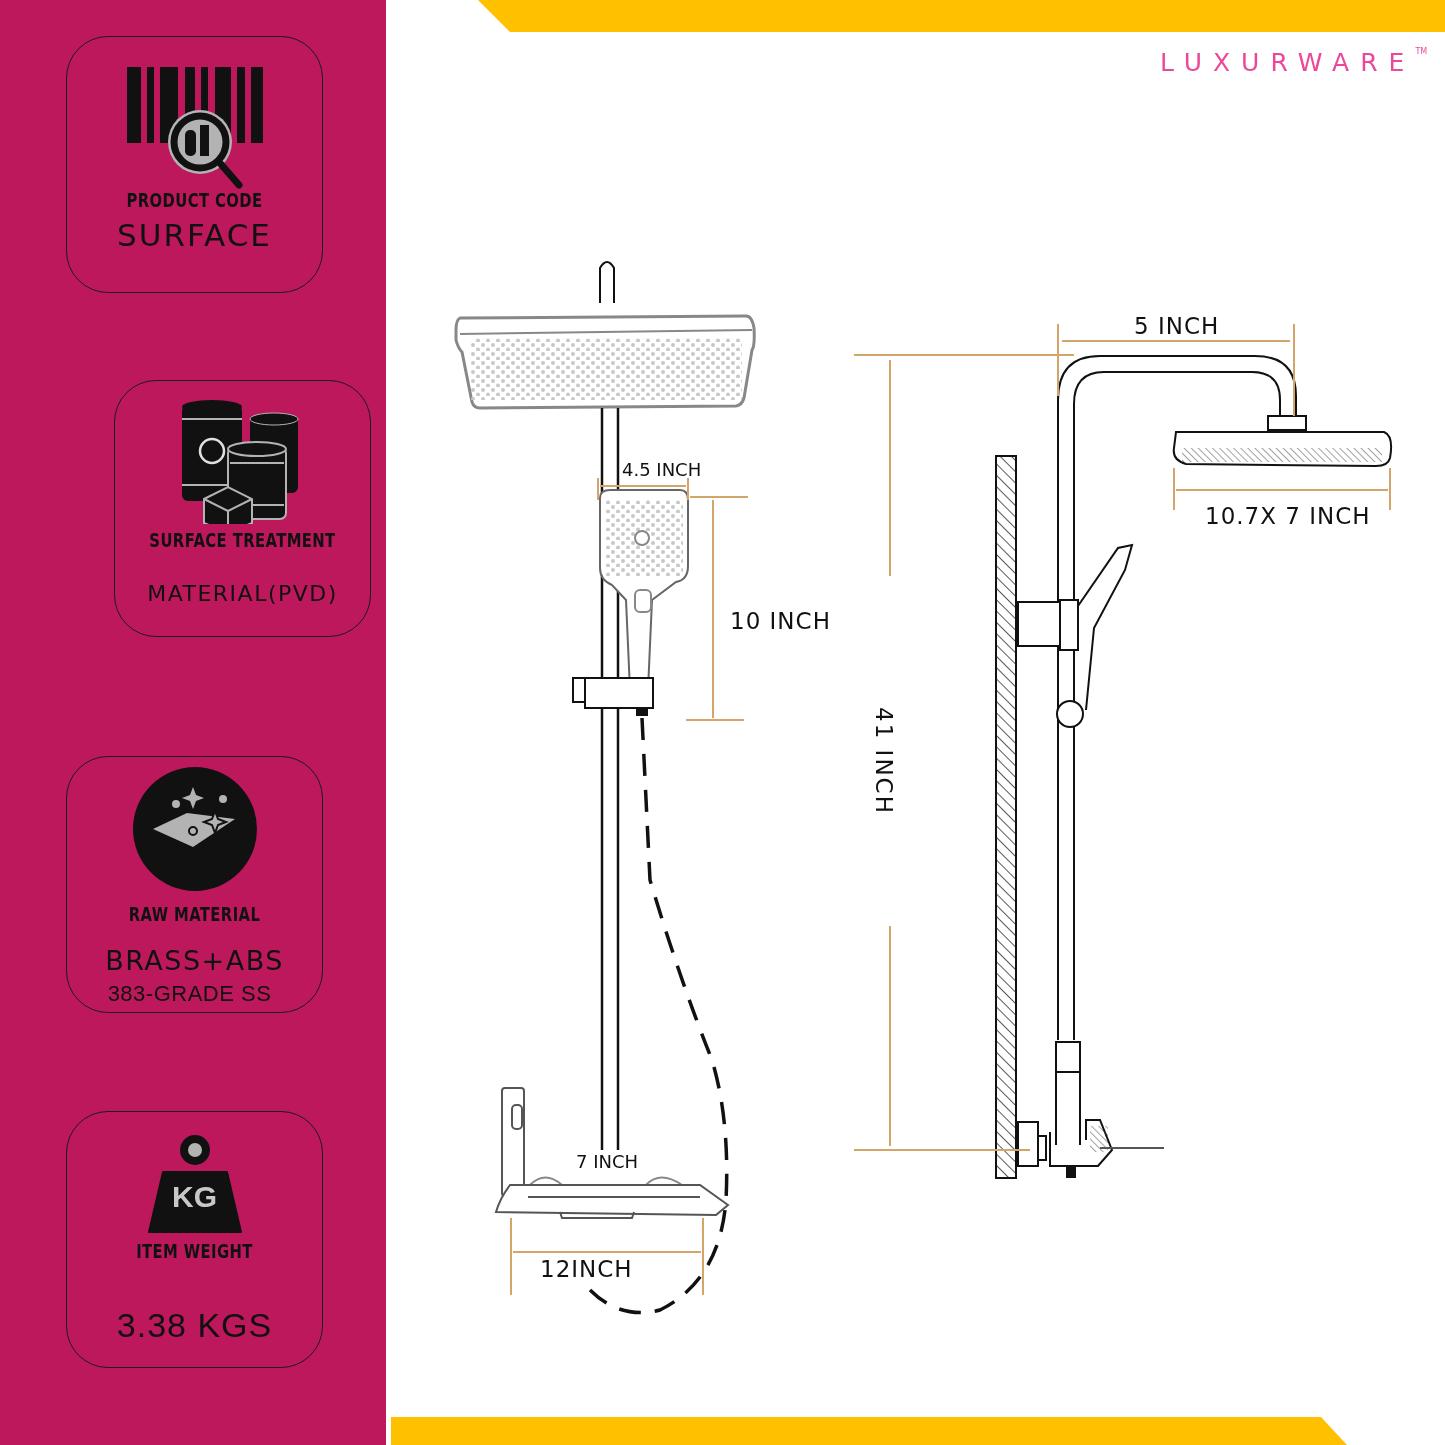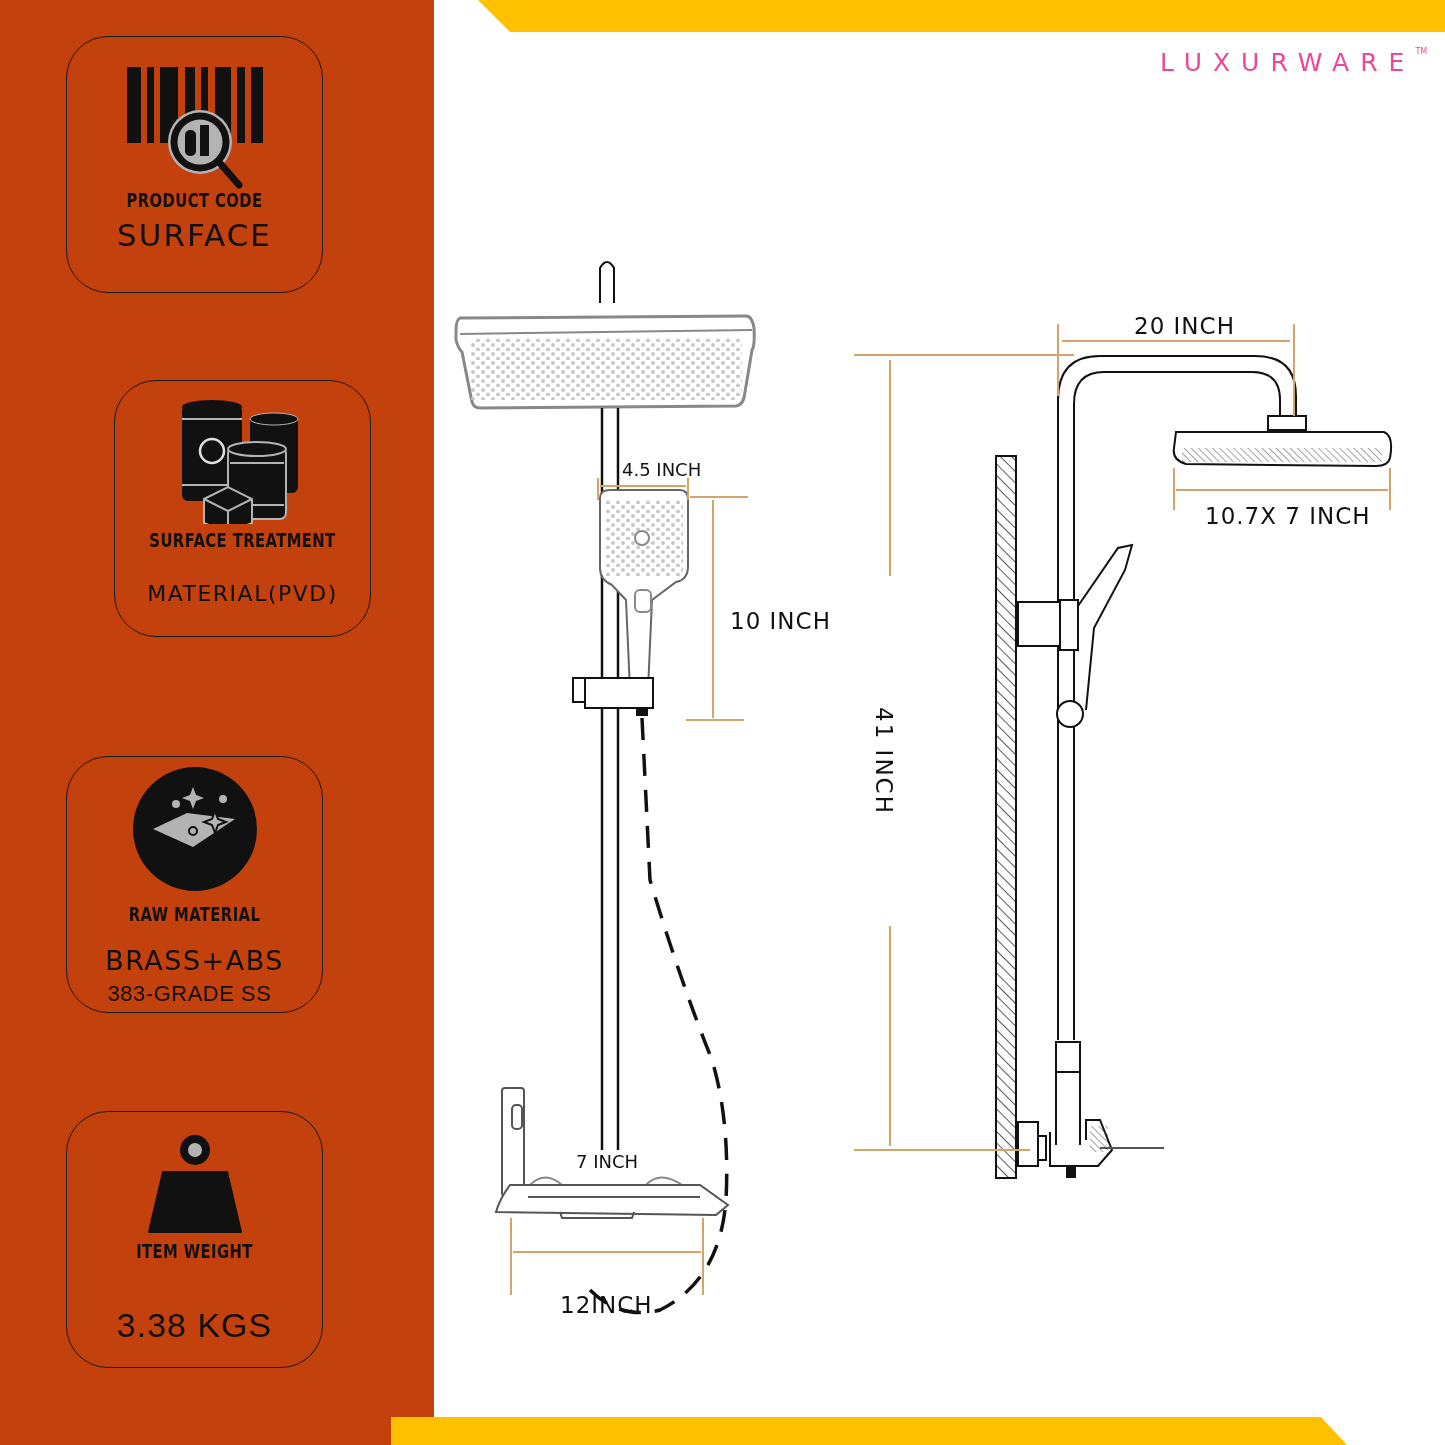--- a/index.html
+++ b/index.html
@@ -1,17 +1,17 @@
 <!DOCTYPE html>
 <html><head>
 <meta charset="utf-8">
 <style>
   html, body { margin:0; padding:0; }
   body { width:1445px; height:1445px; position:relative; overflow:hidden; background:#ffffff; font-family:"Liberation Sans", sans-serif; }
-  .sidebar { position:absolute; left:0; top:0; width:434px; height:1445px; background:#c2410c; }
+  .sidebar { position:absolute; left:0; top:0; width:386px; height:1445px; background:#be185d; }
   .card { position:absolute; left:66px; width:257px; height:257px; border:1.5px solid #1a1a1a; border-radius:42px; box-sizing:border-box; }
   .card .icon { position:absolute; left:0; right:0; display:flex; justify-content:center; }
   .card .label { position:absolute; left:0; right:0; text-align:center; font-family:"DejaVu Sans", sans-serif; font-weight:bold; font-size:19px; letter-spacing:0.5px; color:#111; transform:scaleX(0.78); }
   .card .value { position:absolute; left:0; right:0; text-align:center; color:#111; white-space:nowrap; }
   .v-thin { font-family:"DejaVu Sans", sans-serif; font-weight:normal; letter-spacing:1px; }
   .v-arial { font-family:"Liberation Sans", sans-serif; }
 
   .topbar { position:absolute; left:0; top:0; width:1445px; height:32px; }
   .botbar { position:absolute; left:0; bottom:0; width:1445px; height:28px; }
   .brand { position:absolute; left:1160px; top:48px; font-family:"DejaVu Sans", sans-serif; font-size:25px; letter-spacing:11px; color:#ec4899; font-weight:normal; }
@@ -89,20 +89,21 @@
   </div>
 
   <div class="card" style="top:1111px;">
     <div class="icon" style="top:18px;">
       <svg width="100" height="110" viewBox="0 0 100 110">
         <circle cx="50" cy="20" r="15" fill="#111"></circle>
         <circle cx="50" cy="20" r="7" fill="#b3b3b3"></circle>
         <polygon points="18,42 82,42 96,102 4,102" fill="#111" stroke="#111" stroke-width="2" stroke-linejoin="round"></polygon>
       </svg>
     </div>
+    <div class="value" style="top:68px; font-size:30px; font-weight:bold; color:#c8c8c8; font-family:'Liberation Sans', sans-serif;">KG</div>
     <div class="label" style="top:128px;">ITEM WEIGHT</div>
     <div class="value v-arial" style="top:194px; font-size:34px; letter-spacing:1px;">3.38 KGS</div>
   </div>
 </div>
 
 <svg class="topbar" viewBox="0 0 1445 32">
   <polygon points="478,0 1445,0 1445,32 510,32" fill="#FFC000"></polygon>
 </svg>
 <svg class="botbar" viewBox="0 0 1445 28">
   <polygon points="391,0 1321,0 1347,28 391,28" fill="#FFC000"></polygon>
@@ -204,16 +205,16 @@
     <line x1="854" y1="1150" x2="1030" y2="1150"></line>
     <line x1="1174" y1="468" x2="1174" y2="510"></line>
     <line x1="1390" y1="468" x2="1390" y2="510"></line>
     <line x1="1176" y1="490" x2="1388" y2="490"></line>
   </g>
 </svg>
 
 <div class="dim" style="left:606px; top:459px; font-size:18px;margin-left:16px;">4.5 INCH</div>
 <div class="dim" style="left:730px; top:608px; font-size:23px; letter-spacing:1px;">10 INCH</div>
 <div class="dim" style="left:576px; top:1151px; font-size:18px;">7 INCH</div>
-<div class="dim" style="left:560px; top:1256px; font-size:23px; letter-spacing:1px;margin-top:36px;">12INCH</div>
-<div class="dim" style="left:1134px; top:313px; font-size:23px; letter-spacing:1px;">20 INCH</div>
+<div class="dim" style="left:540px; top:1256px; font-size:23px; letter-spacing:1px;">12INCH</div>
+<div class="dim" style="left:1134px; top:313px; font-size:23px; letter-spacing:1px;">5 INCH</div>
 <div class="dim" style="left:1205px; top:503px; font-size:23px; letter-spacing:1px;">10.7X 7 INCH</div>
 <div class="dim" style="left:830px; top:748px; font-size:23px; letter-spacing:2px; transform:rotate(90deg); transform-origin:center;">41 INCH</div>
 
 </body></html>

